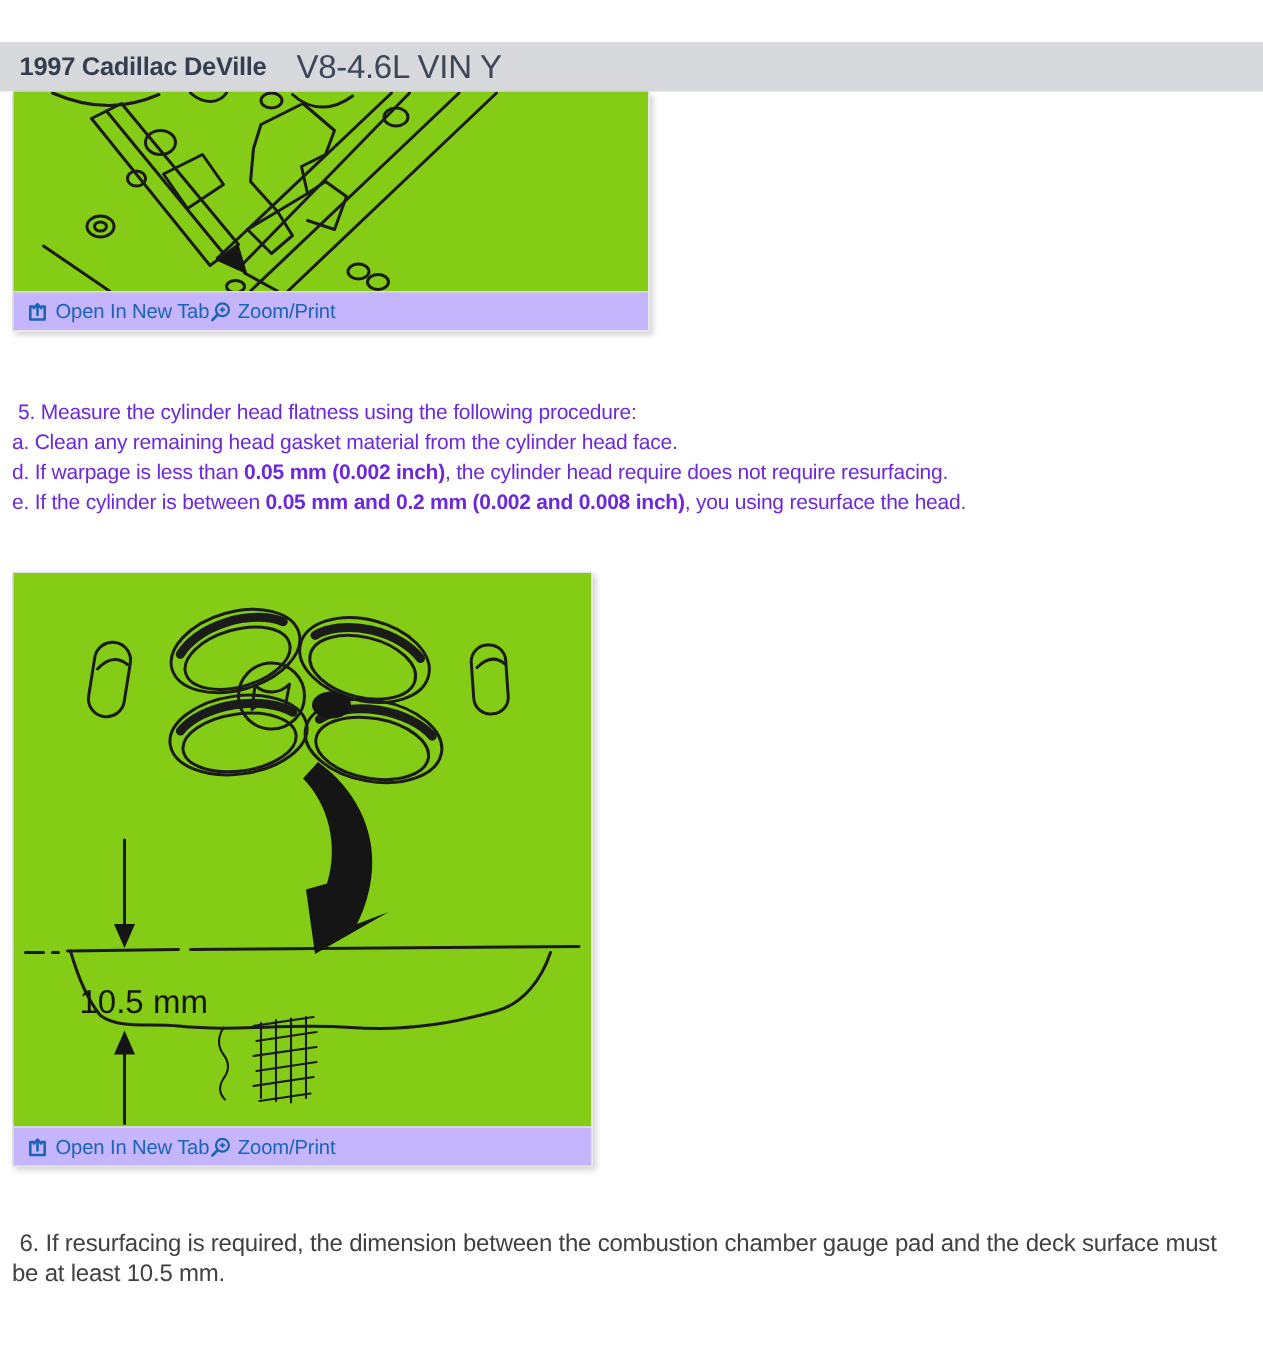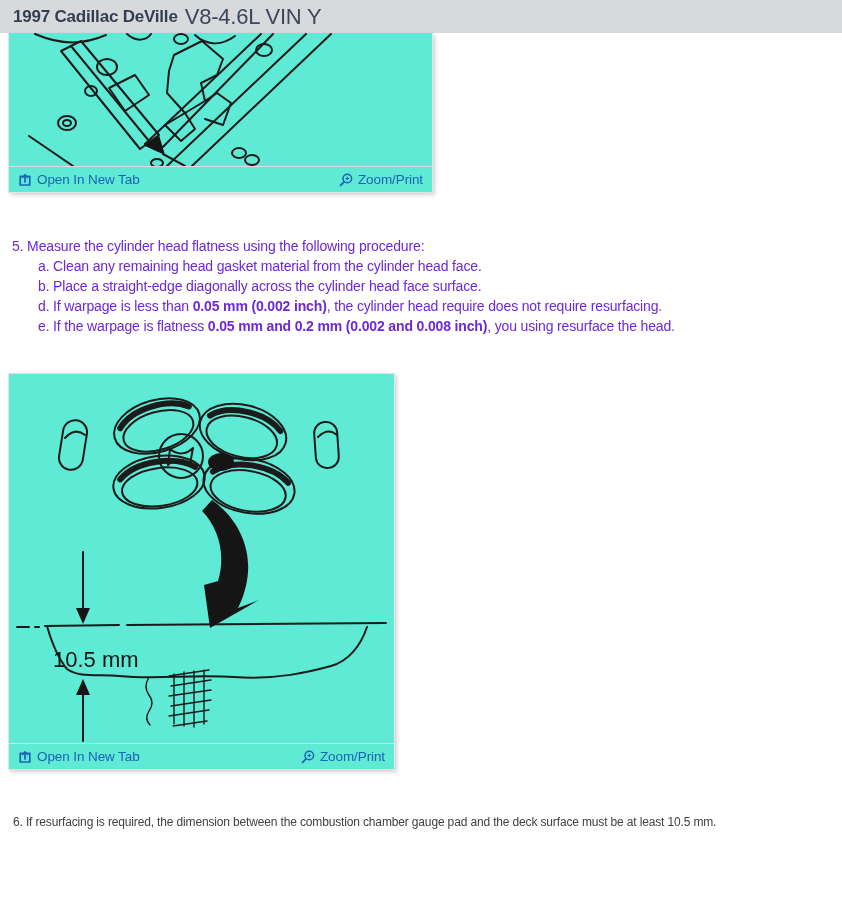--- a/index.html
+++ b/index.html
@@ -2,61 +2,61 @@
 <html><head>
 <meta charset="utf-8">
 <style>
   * { margin:0; padding:0; box-sizing:border-box; }
   html,body { width:842px; background:#ffffff; font-family:"Liberation Sans", sans-serif; }
   body { height:912px; overflow:hidden; color:#414141; }
 
   
   .header-bar {
     height:33px; background:#d8d9dc; display:flex; align-items:center;
-    padding-left:13px; gap:7px;
+    padding-left:13px; gap:20px;margin-top:28px;
   }
   .header-title { font-size:17px; font-weight:bold; color:#333e50; letter-spacing:-0.2px; }
   .header-sub   { font-size:22px; font-weight:400; color:#3c4759; letter-spacing:-0.2px; }
 
   
   .fig-card {
     margin-left:8px; background:#fff;
     border:1px solid #e3e3e3; border-top:none;
     box-shadow:2px 2px 4px rgba(0,0,0,0.18);
   }
   .fig-card.with-top { border-top:1px solid #e3e3e3; }
   .card1 { width:425px; }
   .card2 { width:387px; margin-top:37px; }
-  .img-area { background:#5eead4; overflow:hidden; display:block; }
+  .img-area { background:#84cc16; overflow:hidden; display:block; }
   .img-area svg { display:block; }
   .card-footer {
-    height:26px; background:#5eead4; border-top:1px solid #dcdcdc;
-    display:flex; align-items:center; justify-content:space-between;
+    height:26px; background:#c4b5fd; border-top:1px solid #dcdcdc;
+    display:flex; align-items:center; justify-content:flex-start;
     padding:0 9px;
   }
   .link {
     display:flex; align-items:center; gap:5px;
     color:#1b63b5; font-size:13.5px; text-decoration:none; cursor:pointer;
     letter-spacing:-0.1px;
   }
   .link svg { flex:0 0 auto; }
 
   
   .steps {
     margin:43px 0 0 8px; width:805px;
     font-size:14px; line-height:20px; color:#6d28d9; letter-spacing:-0.15px;
   }
   .ln-lead { text-indent:4px; }
-  .ln-sub  { margin-left:30px; }
+  .ln-sub  { margin-left:0; }
   .ln-wrap { text-indent:14px; }
   .b { font-weight:bold; }
 
   .step6 {
     margin:42px 0 0 8px; width:805px;
-    font-size:12px; line-height:20px; color:#414141; letter-spacing:-0.15px;
+    font-size:16px; line-height:20px; color:#414141; letter-spacing:-0.15px;
     text-indent:5px;
   }
 
   .lineart { stroke:#1b1b1b; fill:none; stroke-width:2; stroke-linecap:round; stroke-linejoin:round; }
   .lineart-thin { stroke:#1b1b1b; fill:none; stroke-width:1.4; stroke-linecap:round; }
   .fillink { fill:#151515; stroke:none; }
 </style>
 </head>
 <body>
 
@@ -120,23 +120,22 @@
         <path d="M5,8.8 L1.6,12.3" stroke="#1b63b5" stroke-width="1.8" stroke-linecap="round"></path>
       </svg>
       <span>Zoom/Print</span>
     </a>
   </div>
 </div>
 
 <div class="steps">
   <div class="ln-lead">5. Measure the cylinder head flatness using the following procedure:</div>
   <div class="ln-sub">a. Clean any remaining head gasket material from the cylinder head face.</div>
-  <div class="ln-sub">b. Place a straight-edge diagonally across the cylinder head face surface.</div>
   <div class="ln-sub"><span>d. If warpage is less than </span><span class="b">0.05 mm (0.002 inch)</span><span>, the cylinder head require does not require resurfacing.</span></div>
-  <div class="ln-sub"><span>e. If the warpage is flatness </span><span class="b">0.05 mm and 0.2 mm (0.002 and 0.008 inch)</span><span>, you using resurface the head.</span></div>
+  <div class="ln-sub"><span>e. If the cylinder is between </span><span class="b">0.05 mm and 0.2 mm (0.002 and 0.008 inch)</span><span>, you using resurface the head.</span></div>
 </div>
 
 <div class="fig-card card2 with-top">
   <div class="img-area">
     <svg width="385" height="369" viewBox="0 0 385 369">
       <g class="lineart">
 
         <rect x="52" y="46" width="24" height="50" rx="12" transform="rotate(9 64 71)"></rect>
         <path d="M56,64 q10,-11 20,-3"></path>
         <rect x="306" y="48" width="23" height="46" rx="11" transform="rotate(-4 317 71)"></rect>

